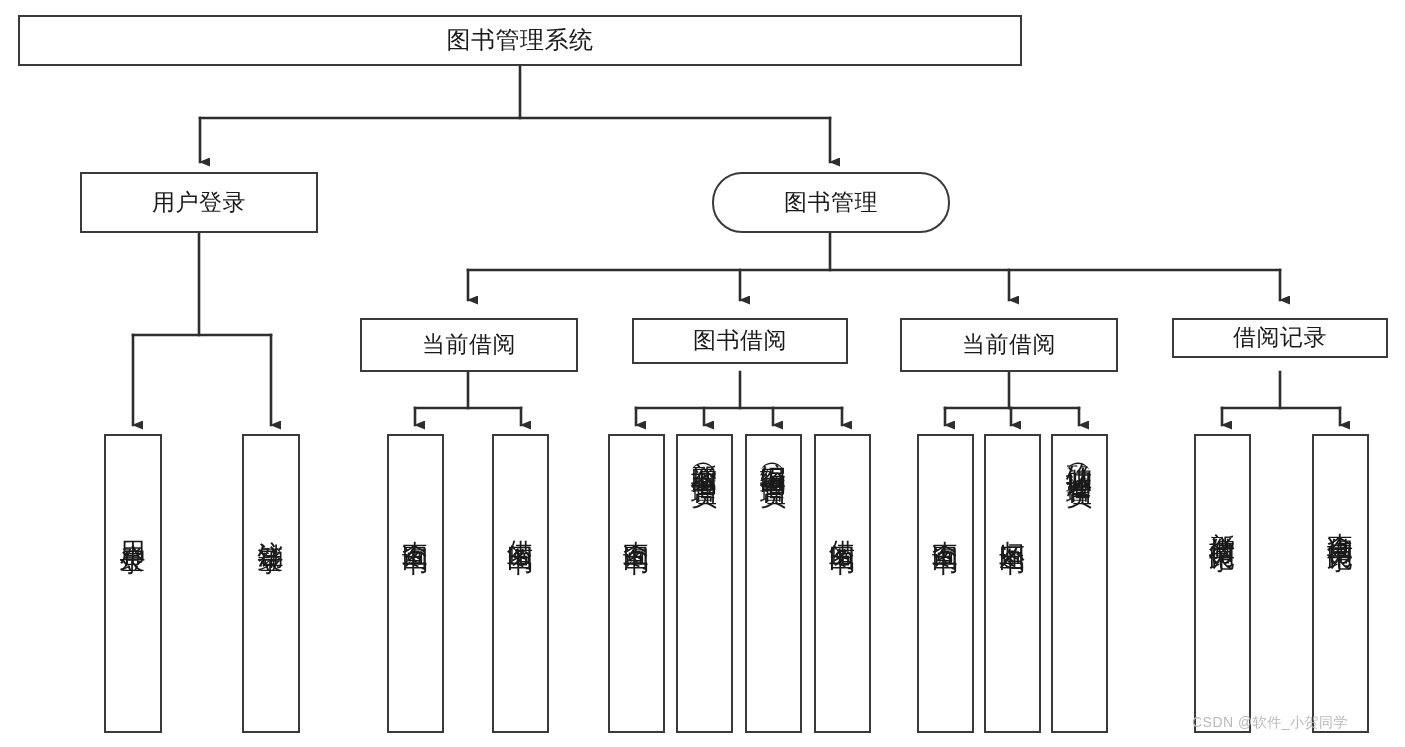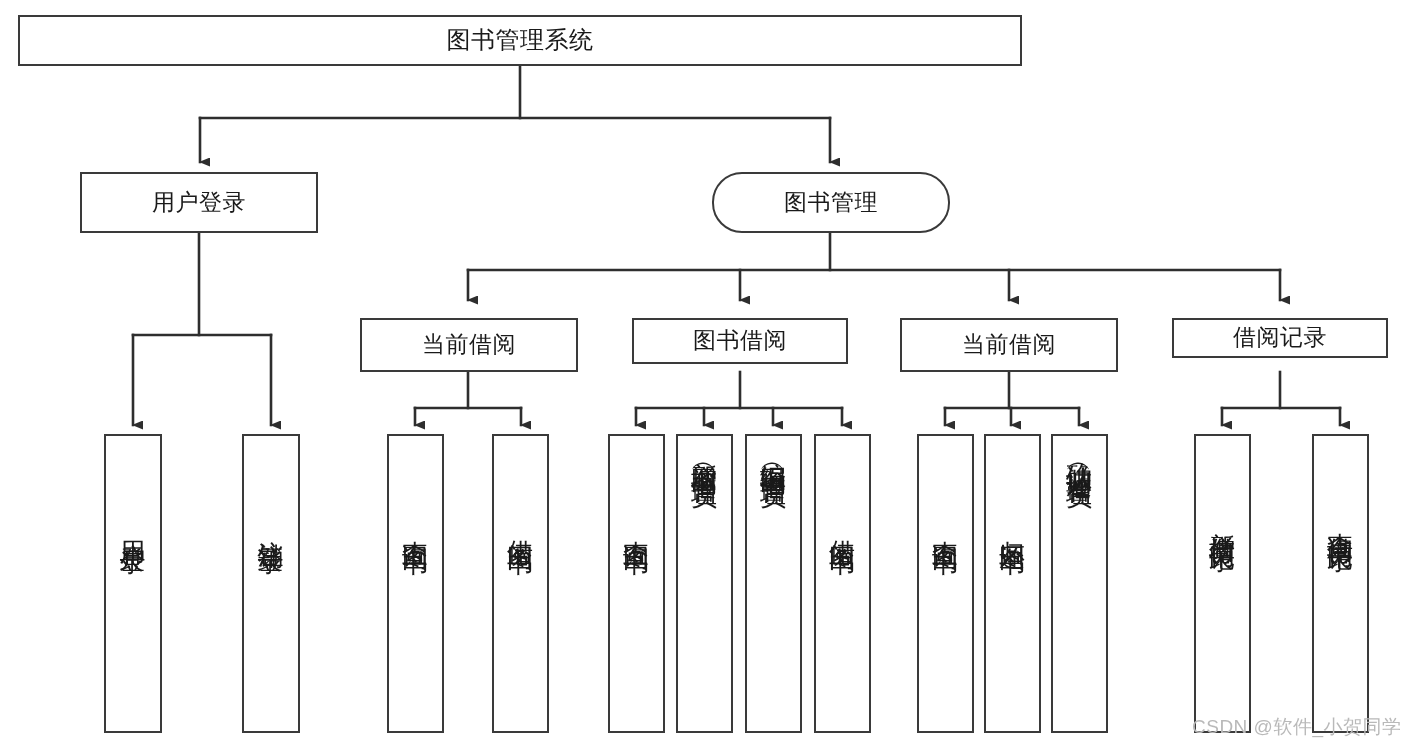--- a/index.html
+++ b/index.html
@@ -67,21 +67,21 @@
   }
   .node.vert.mid .node-label {
     margin-top: 78px;
   }
   .node.vert.midsmall .node-label {
     margin-top: 70px;
   }
   .watermark {
     position: absolute;
     color: #b9b9b9;
-    font-size: 19px;
+    font-size: 14px;
     white-space: nowrap;
     letter-spacing: 0.5px;
   }
 </style>
 </head>
 <body>
 
 <div id="diagram-root">
 
   <svg id="edge-layer" viewBox="0 0 1405 747" width="1405" height="747">

